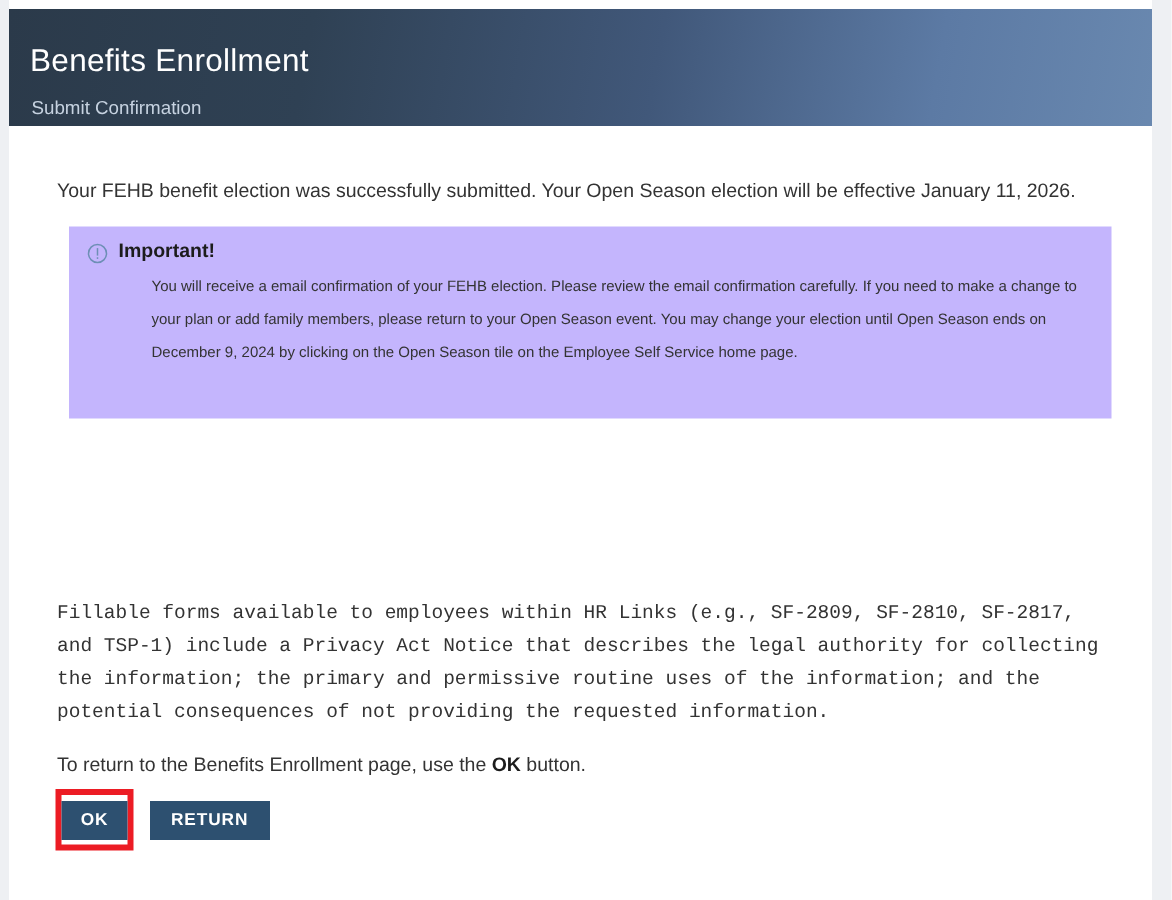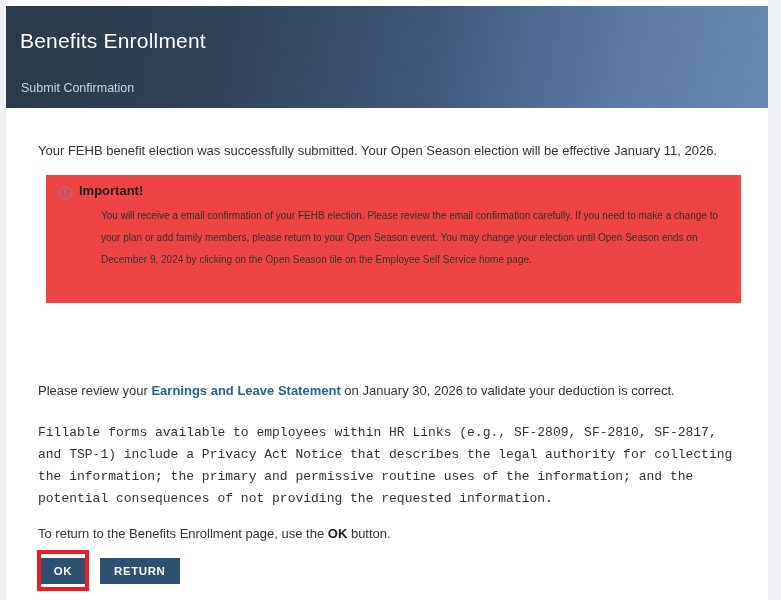--- a/index.html
+++ b/index.html
@@ -53,28 +53,27 @@
     white-space: nowrap;
   }
   .banner-subtitle {
     position: absolute;
     left: 15px;
     top: 59px;
     font-size: 12.5px;
     font-weight: 400;
     color: #c6d2e0;
     white-space: nowrap;
-    margin-top: 16px;
   }
 
   
   .body-area {
     position: absolute;
     left: 0;
-    top: 108px;
+    top: 84px;
     width: 762px;
     height: 447px;
     background: #ffffff;
   }
 
   p.para {
     margin: 0;
     font-size: 13px;
     line-height: 22px;
     color: #333333;
@@ -87,21 +86,21 @@
     width: 700px;
   }
 
   
   .notice {
     position: absolute;
     left: 40px;
     top: 67px;
     width: 695px;
     height: 128px;
-    background: #ef4444;
+    background: #c4b5fd;
     box-sizing: border-box;
     text-decoration: underline;
   }
   .notice-icon {
     position: absolute;
     left: 12px;
     top: 11px;
     width: 14px;
     height: 14px;
     line-height: 1;
@@ -227,21 +226,20 @@
             <circle cx="7" cy="7" r="6" fill="none" stroke="#6d8fb5" stroke-width="1"></circle>
             <rect x="6.5" y="3.4" width="1" height="5" fill="#6d8fb5"></rect>
             <rect x="6.5" y="9.5" width="1" height="1.1" fill="#6d8fb5"></rect>
           </svg>
         </span>
         <div class="notice-title">Important!</div>
         <div class="notice-body">You will receive a email confirmation of your FEHB election. Please review the email confirmation carefully. If you need to make a change to your plan or add family members, please return to your Open Season event. You may change your election until Open Season ends on December 9, 2024 by clicking on the Open Season tile on the Employee Self Service home page.</div>
       </div>
 
 
-      <p class="para para-els"><span>Please review your </span><a class="link">Earnings and Leave Statement</a><span> on January 30, 2026 to validate your deduction is correct.</span></p>
 
       <p class="para para-privacy">Fillable forms available to employees within HR Links (e.g., SF-2809, SF-2810, SF-2817, and TSP-1) include a Privacy Act Notice that describes the legal authority for collecting the information; the primary and permissive routine uses of the information; and the potential consequences of not providing the requested information.</p>
 
       <p class="para para-return"><span>To return to the Benefits Enrollment page, use the </span><span class="bold">OK</span><span> button.</span></p>
 
       <div class="btn-row">
         <div class="ok-wrap">
           <button class="btn btn-ok">OK</button>
         </div>
         <div class="btn-return-wrap">

